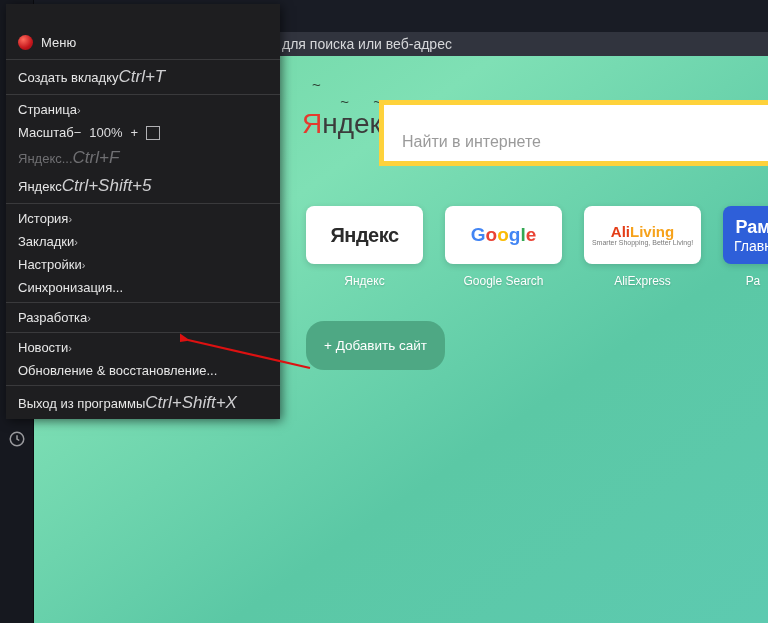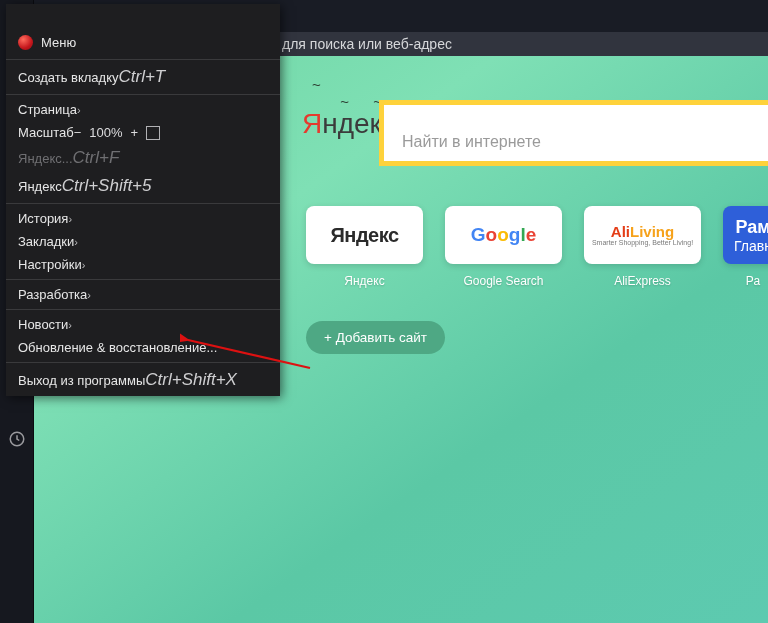--- a/index.html
+++ b/index.html
@@ -111,21 +111,21 @@
     width: 60px;
     flex-direction: column;
   }
   .tile-rambler small { font-size:14px; font-weight:400; }
   .add-site {
     position: absolute;
     left: 272px; top: 265px;
     background: #4ea884;
     color: #fff;
     font-size: 13.5px;
-    padding: 9px 18px;
+    padding: 17px 18px;
     border-radius: 18px;
     border: none;
     cursor: pointer;
   }
   
   .menu {
     position: absolute;
     left: 6px; top: 4px;
     width: 274px;
     background: #1e1e20;
@@ -283,20 +283,23 @@
     <span class="menu-chevron">›</span>
   </div>
   <div class="menu-item">
     <span>Закладки</span>
     <span class="menu-chevron">›</span>
   </div>
   <div class="menu-item">
     <span>Настройки</span>
     <span class="menu-chevron">›</span>
   </div>
+  <div class="menu-item">
+    <span>Синхронизация...</span>
+  </div>
   <hr class="menu-sep">
 
   <div class="menu-item">
     <span>Разработка</span>
     <span class="menu-chevron">›</span>
   </div>
   <hr class="menu-sep">
 
   <div class="menu-item">
     <span>Новости</span>

